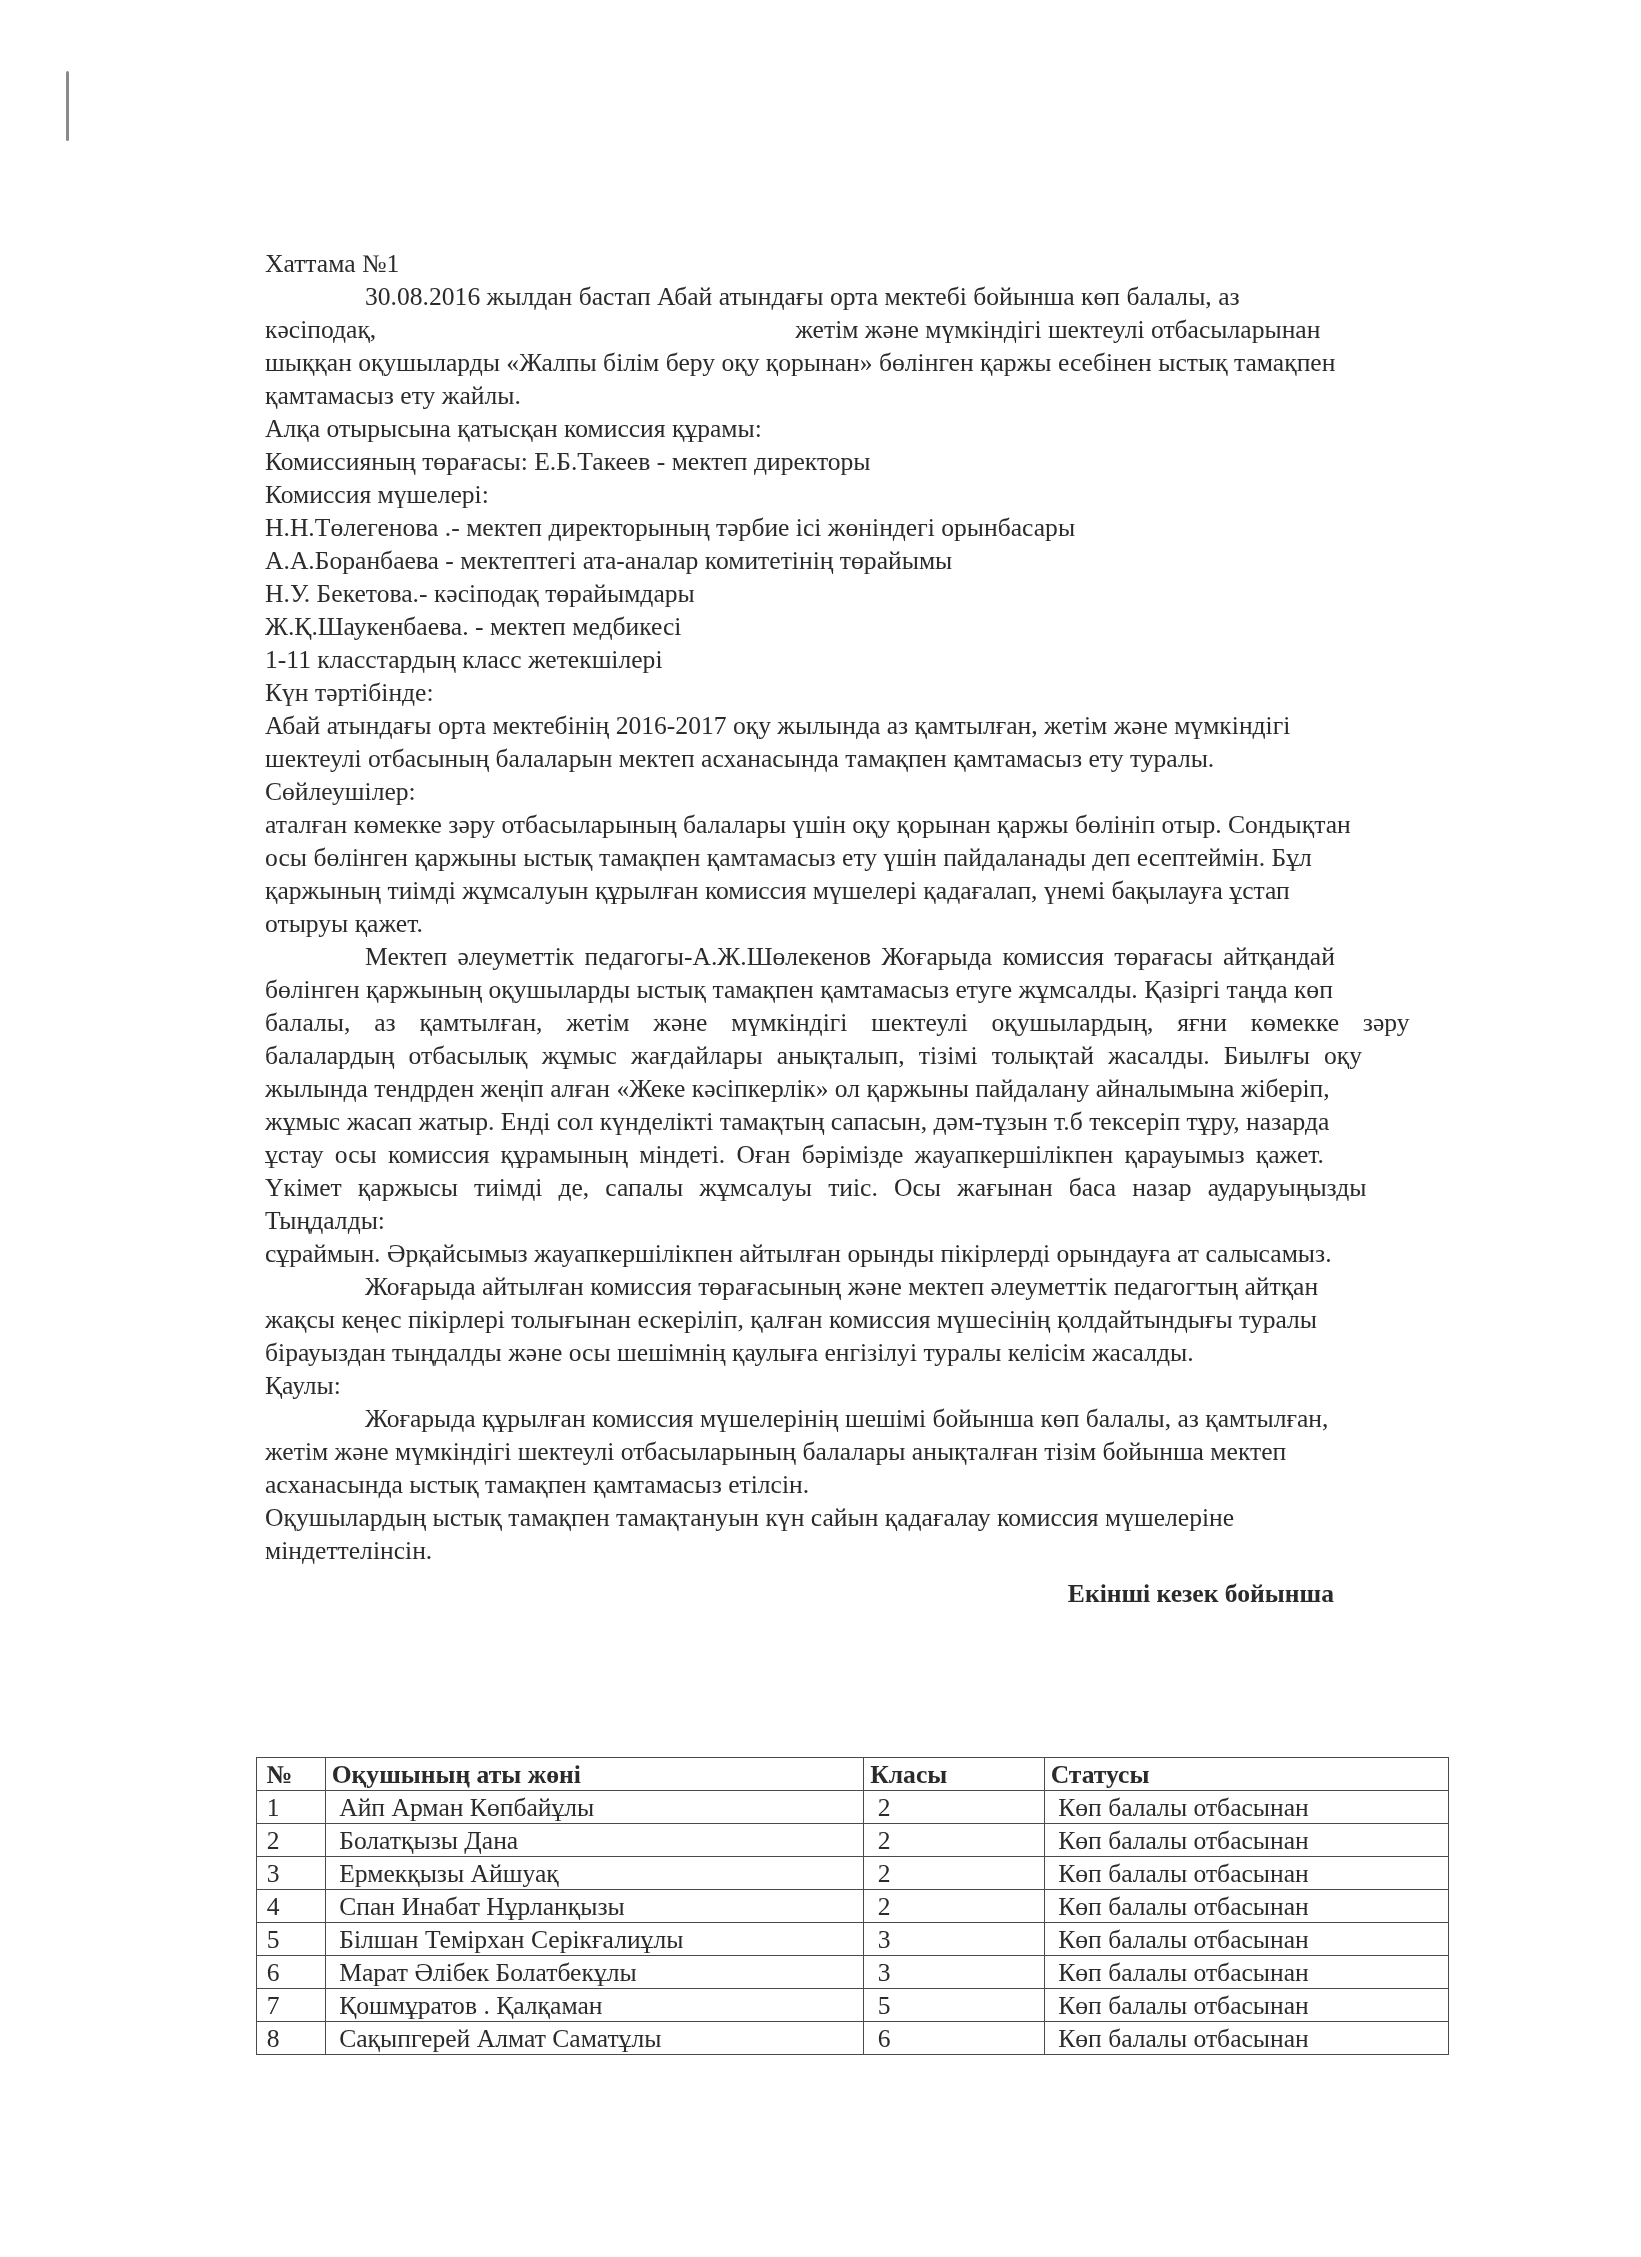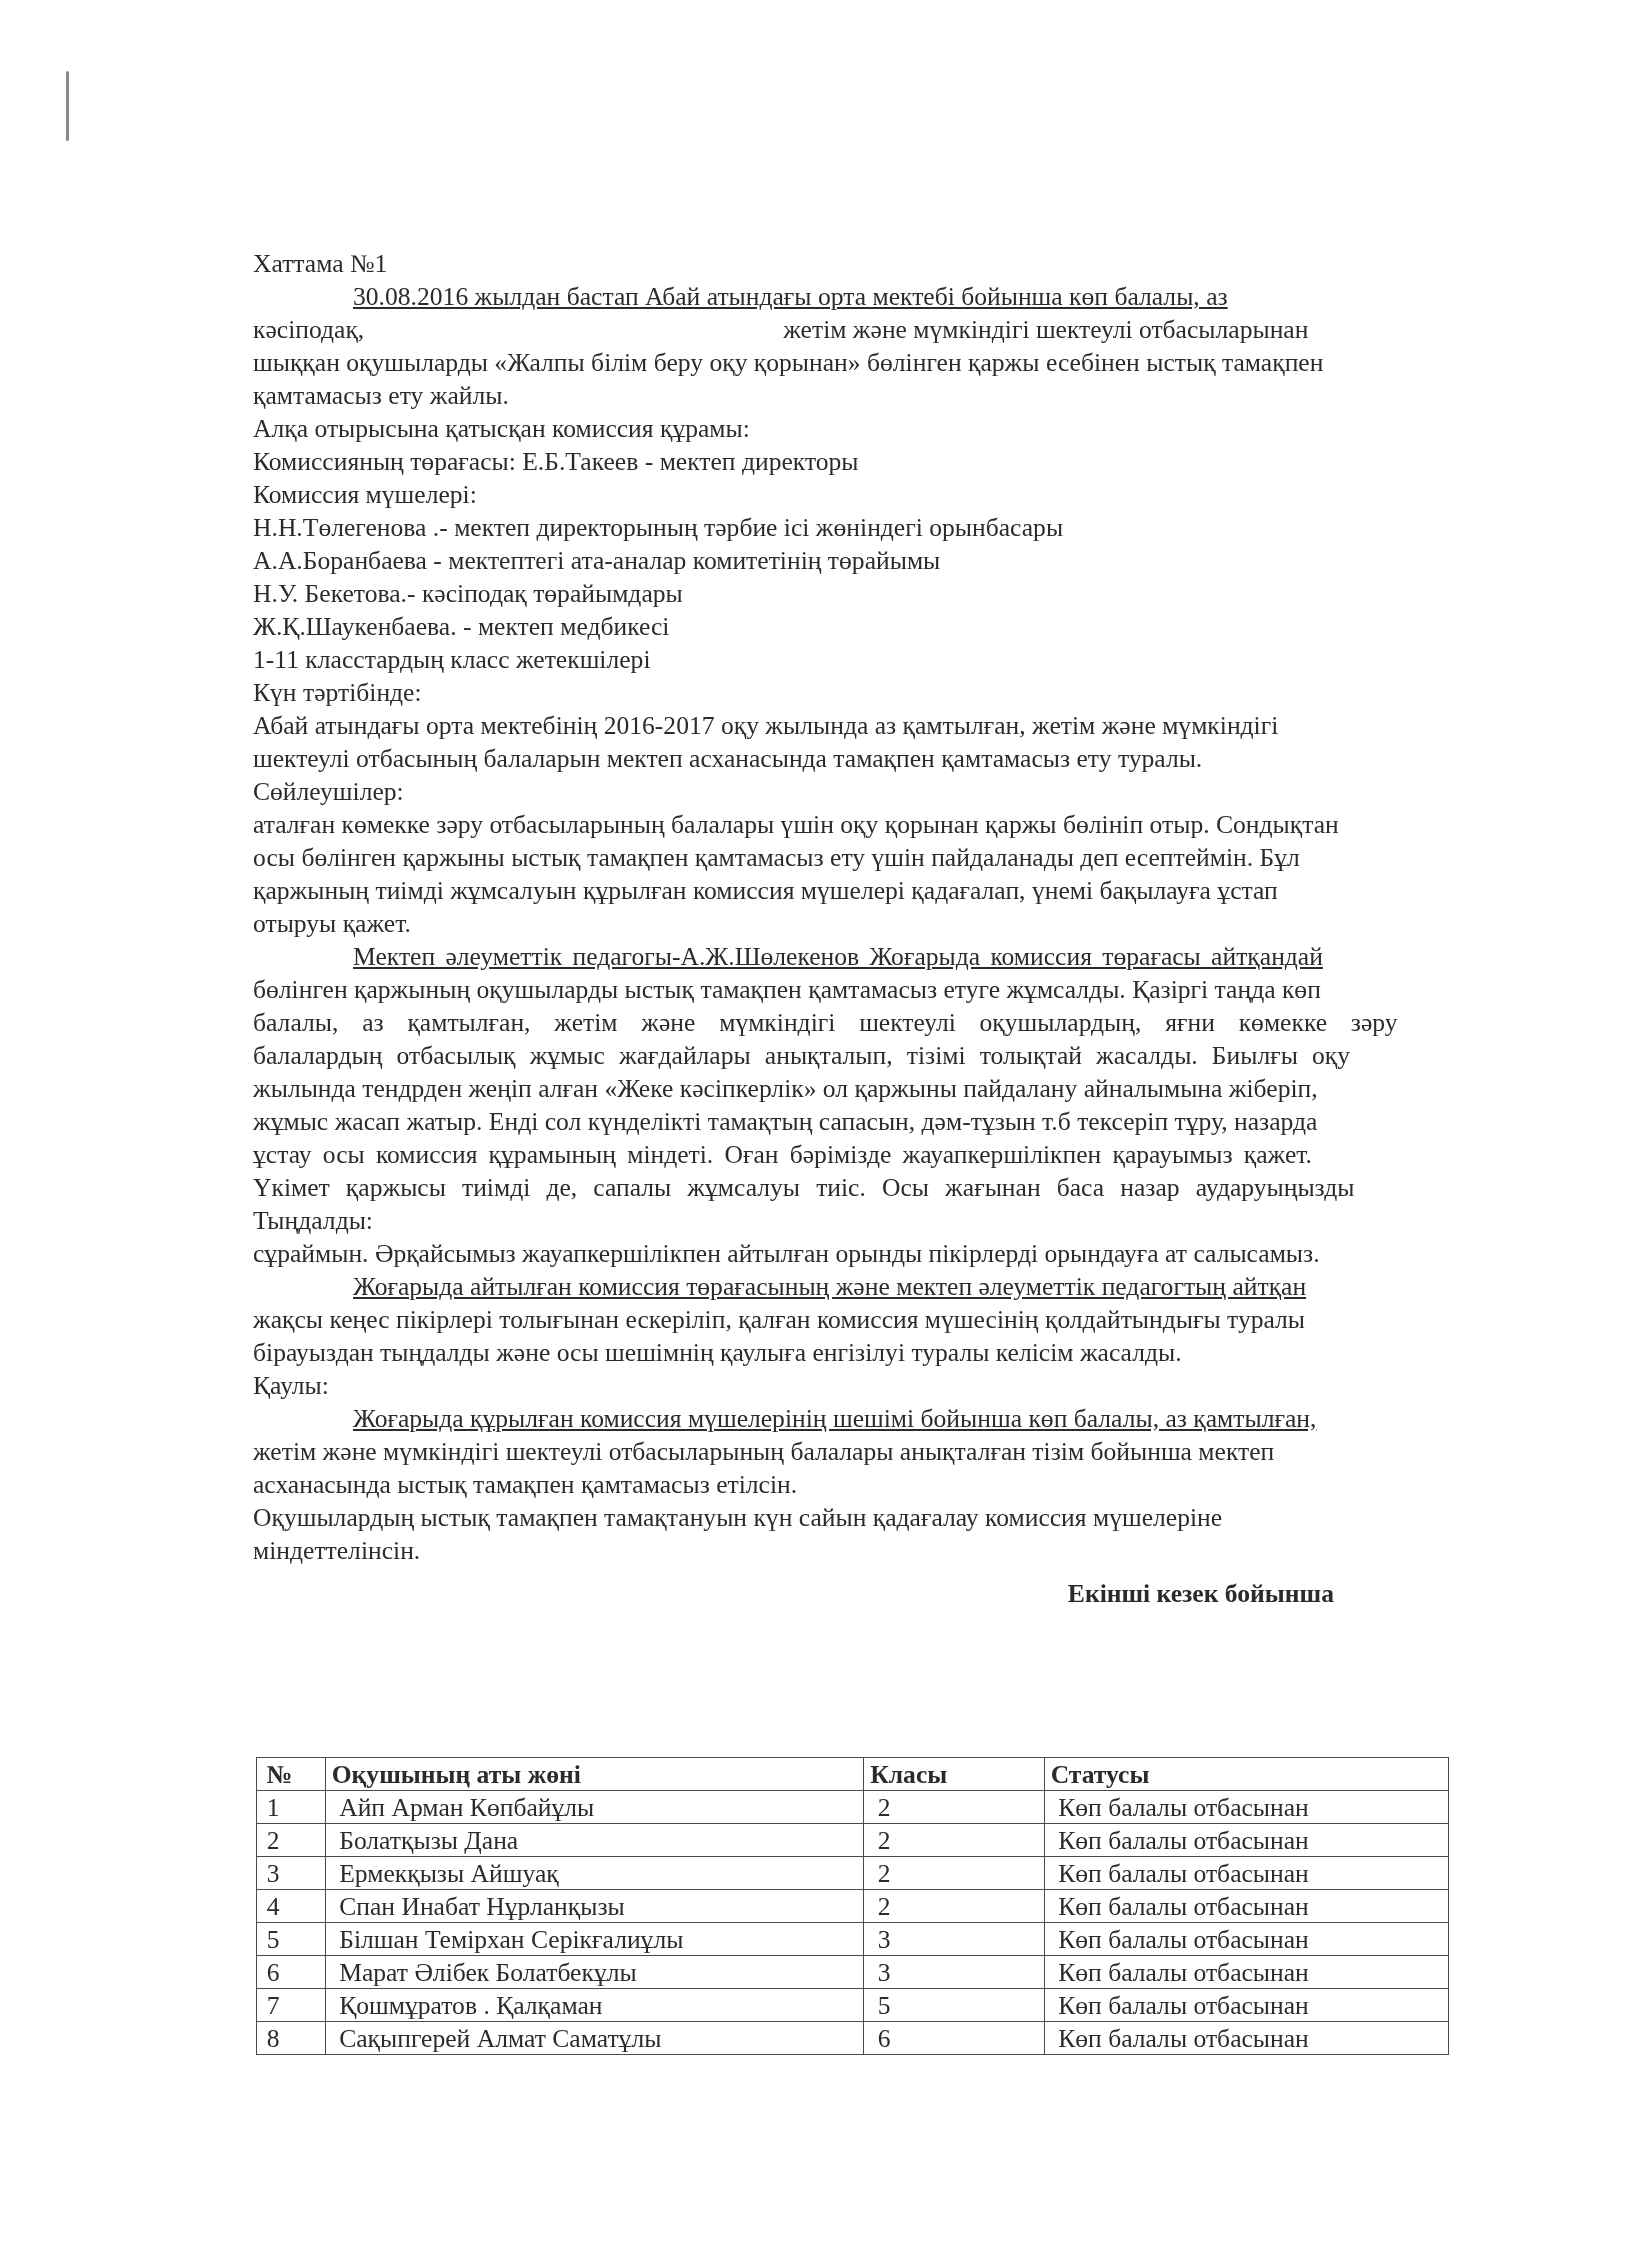--- a/index.html
+++ b/index.html
@@ -2,22 +2,22 @@
 <html><head>
 <meta charset="utf-8">
 <style>
   html, body { margin: 0; padding: 0; }
   body {
     width: 1641px; height: 2257px; background: #ffffff; position: relative; overflow: hidden;
     font-family: "Liberation Serif", "DejaVu Serif", serif; color: #2b2b2b;
   }
   .scan-mark { position: absolute; left: 66px; top: 71px; width: 2.9px; height: 70px; background: #8a8a8a; border-radius: 1.9px; }
   .page { position: absolute; left: 253px; top: 247px; width: 1226px; font-size: 25.6px; line-height: 33px; }
-  .line { white-space: nowrap; }
-  .indent { padding-left: 100px; text-decoration: underline; }
+  .line { white-space: nowrap; margin-left: 12px; }
+  .indent { padding-left: 100px; }
   .just { text-align: justify; text-align-last: left; white-space: normal; }
   .gap-mid { display: inline-block; width: 419px; }
   .center-title { text-align: right; font-weight: bold; margin-top: 9.7px; padding-right: 145px; }
   table { position: absolute; left: 256px; top: 1757px; border-collapse: collapse; font-size: 25.6px; }
   td, th { border: 1.9px solid #4a4a4a; height: 32px; padding: 0 0 0 13.5px; text-align: left; vertical-align: middle; white-space: nowrap; line-height: 29px; }
   th { font-weight: bold; padding-left: 6px; }
   .c1 { width: 58px; padding-left: 9.7px; }
   .c2 { width: 524px; }
   .c3 { width: 166px; font-family: Liberation Serif, serif; }
   .c4 { width: 390px; }

